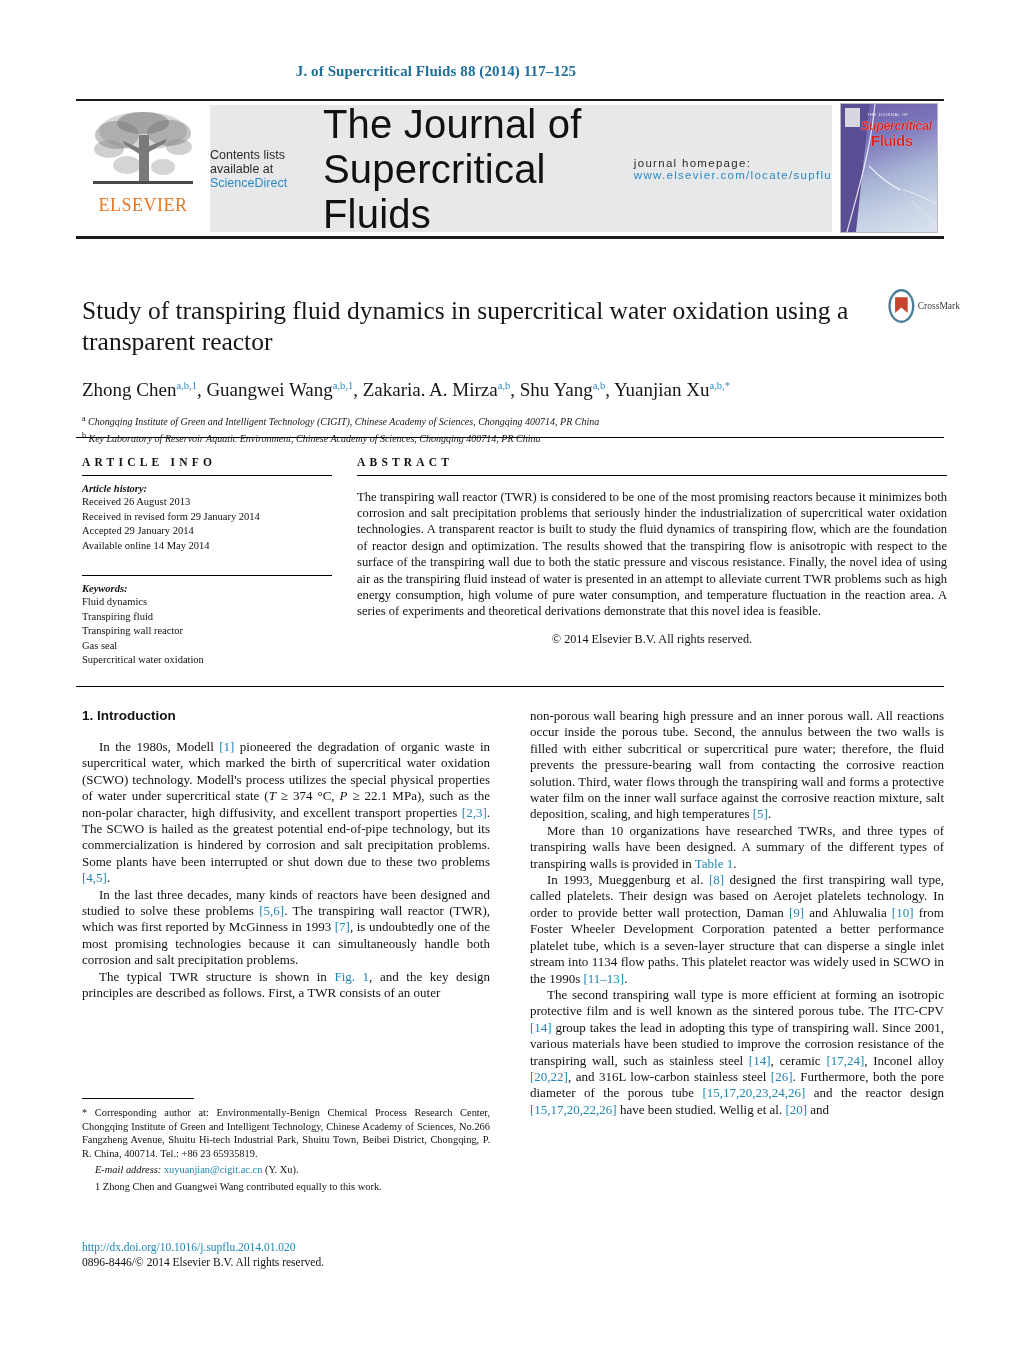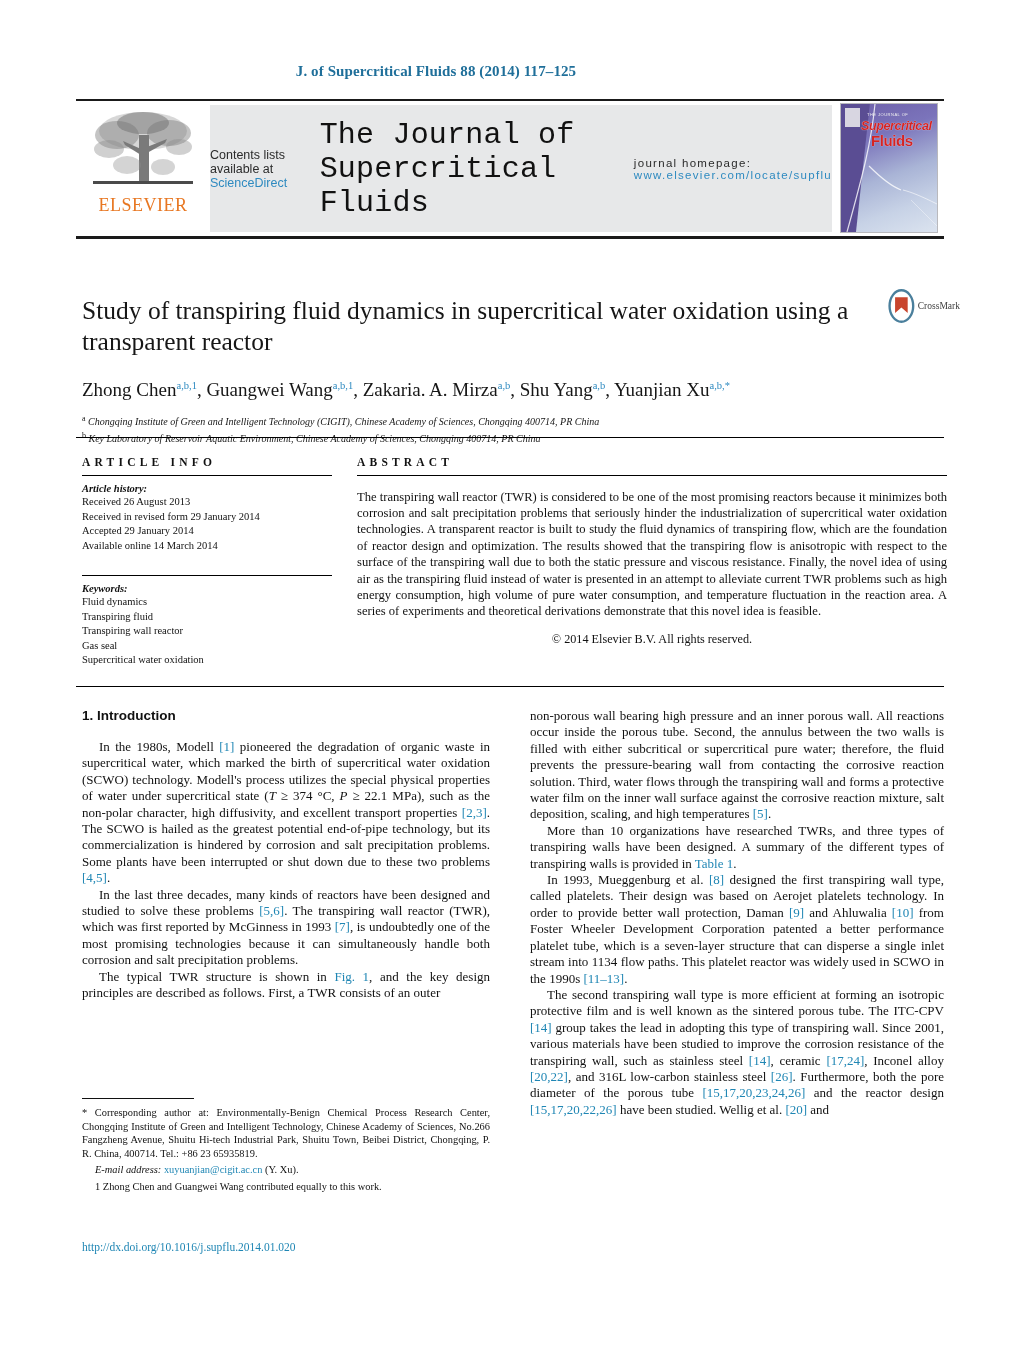--- a/index.html
+++ b/index.html
@@ -72,22 +72,22 @@
     padding: 11px 0 10px 0;
     margin: 4px 0 4px 0;
   }
   .contents-line {
     font-family: "Liberation Sans", sans-serif;
     font-size: 12.5px;
     color: #2b2b2b;
   }
   .contents-line .sd { color: #2e8ac0; }
   .journal-title {
-    font-family: Liberation Mono, monospace;
-    font-size: 30px;
+    font-family: Liberation Sans, sans-serif;
+    font-size: 40px;
     color: #111111;
     letter-spacing: 0.2px;
   }
   .homepage-line {
     font-family: "Liberation Sans", sans-serif;
     font-size: 11.5px;
     letter-spacing: 1.3px;
     color: #2b2b2b;
   }
   .homepage-line .url { color: #2e8ac0; }
@@ -363,21 +363,21 @@
   <div class="rule-top"></div>
   <div class="rule-bottom"></div>
 
   <div class="info-col">
     <div class="section-kicker">ARTICLE INFO</div>
     <div class="hr-thin"></div>
     <div class="info-sub">Article history:</div>
     <div class="info-line">Received 26 August 2013</div>
     <div class="info-line">Received in revised form 29 January 2014</div>
     <div class="info-line">Accepted 29 January 2014</div>
-    <div class="info-line">Available online 14 March 2014</div>
+    <div class="info-line">Available online 14 May 2014</div>
 
     <div class="kw-block">
       <div class="hr-thin"></div>
       <div class="info-sub">Keywords:</div>
       <div class="info-line">Fluid dynamics</div>
       <div class="info-line">Transpiring fluid</div>
       <div class="info-line">Transpiring wall reactor</div>
       <div class="info-line">Gas seal</div>
       <div class="info-line">Supercritical water oxidation</div>
     </div>
@@ -410,15 +410,16 @@
     <p class="fn fn-email">
       <span class="lbl">E-mail address:</span>
       <span class="link">xuyuanjian@cigit.ac.cn</span>
       <span>(Y. Xu).</span>
     </p>
     <p class="fn fn-note">1 Zhong Chen and Guangwei Wang contributed equally to this work.</p>
   </div>
 
   <div class="imprint">
     <div class="doi">http://dx.doi.org/10.1016/j.supflu.2014.01.020</div>
+    <div class="issn">0896-8446/© 2014 Elsevier B.V. All rights reserved.</div>
   </div>
 
 </div>
 
 </body></html>

